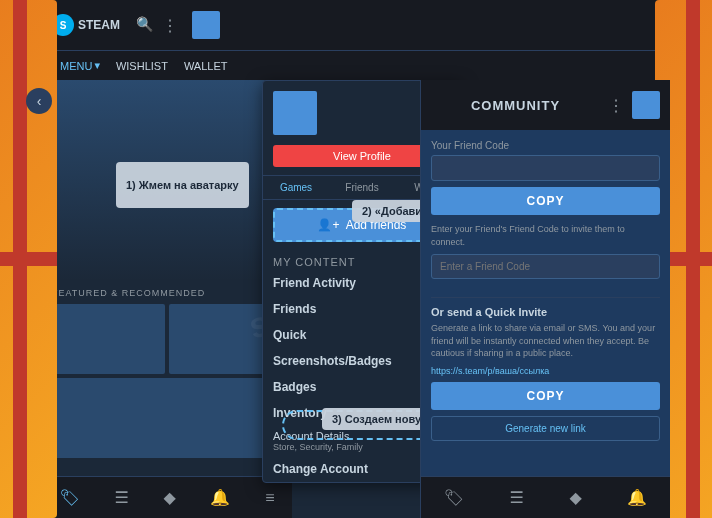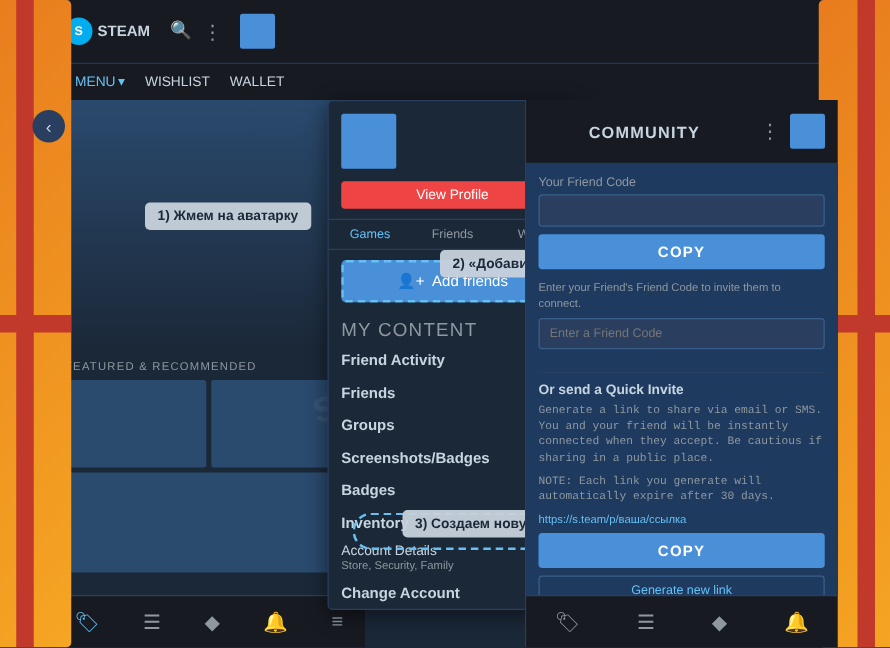--- a/index.html
+++ b/index.html
@@ -276,21 +276,21 @@
       cursor: pointer;
       width: calc(100% - 20px);
       text-align: center;
       display: flex;
       align-items: center;
       justify-content: center;
       gap: 6px;
     }
     .my-content-label {
       color: #8f98a0;
-      font-size: 15px;
+      font-size: 11px;
       letter-spacing: 1px;
       padding: 6px 10px 2px;
     }
     .menu-item {
       padding: 6px 10px;
       color: #c7d5e0;
       font-size: 12px;
       font-weight: bold;
       cursor: pointer;
     }
@@ -425,21 +425,20 @@
       color: #c7d5e0;
       font-size: 11px;
       font-weight: bold;
       margin-bottom: 4px;
     }
     .quick-invite-text {
       color: #8f98a0;
       font-size: 9px;
       line-height: 1.4;
       margin-bottom: 6px;
-      font-family: Liberation Mono, monospace;
     }
     .link-url {
       color: #66c0f4;
       font-size: 9px;
       margin-bottom: 6px;
       word-break: break-all;
     }
     .copy-btn-blue {
       width: 100%;
       background: #4a90d9;
@@ -472,21 +471,21 @@
       border-top: 1px solid #2a3f5f;
     }
 
     
     .annotation-1 {
       position: absolute;
       top: 82px;
       left: 74px;
       background: rgba(200,210,220,0.95);
       color: #1b2838;
-      padding: 5px 10px;
+      padding: 17px 10px;
       border-radius: 4px;
       font-size: 11px;
       font-weight: bold;
       z-index: 50;
       white-space: nowrap;
       pointer-events: none;
     }
     .annotation-2 {
       position: absolute;
       top: 120px;
@@ -651,21 +650,20 @@
       </div>
       <div class="community-content">
         <div class="section-label">Your Friend Code</div>
         <input class="friend-code-input" value="" style="">
         <button class="copy-btn">COPY</button>
         <div class="info-text">Enter your Friend's Friend Code to invite them to connect.</div>
         <input class="friend-code-enter" placeholder="Enter a Friend Code" style="">
         <div class="divider"></div>
         <div class="quick-invite-title">Or send a Quick Invite</div>
         <div class="quick-invite-text">Generate a link to share via email or SMS. You and your friend will be instantly connected when they accept. Be cautious if sharing in a public place.</div>
-        <div class="quick-invite-text">NOTE: Each link you generate will automatically expire after 30 days.</div>
         <div class="link-url">https://s.team/p/ваша/ссылка</div>
         <button class="copy-btn-blue">COPY</button>
         <button class="generate-link-btn">Generate new link</button>
       </div>
       <div class="community-bottom-nav">
         <span class="bottom-nav-icon">🏷</span>
         <span class="bottom-nav-icon">☰</span>
         <span class="bottom-nav-icon">◆</span>
         <span class="bottom-nav-icon">🔔</span>
       </div>
@@ -695,21 +693,21 @@
           <span>Add friends</span>
         </button>
         <div class="my-content-label">MY CONTENT</div>
         <div class="menu-item">
           <span>Friend Activity</span>
         </div>
         <div class="menu-item">
           <span>Friends</span>
         </div>
         <div class="menu-item">
-          <span>Groups</span>
+          <span>Quick</span>
         </div>
         <div class="menu-item">
           <span>Screenshots/Badges</span>
         </div>
         <div class="menu-item">
           <span>Badges</span>
         </div>
         <div class="menu-item">
           <span>Inventory</span>
         </div>

